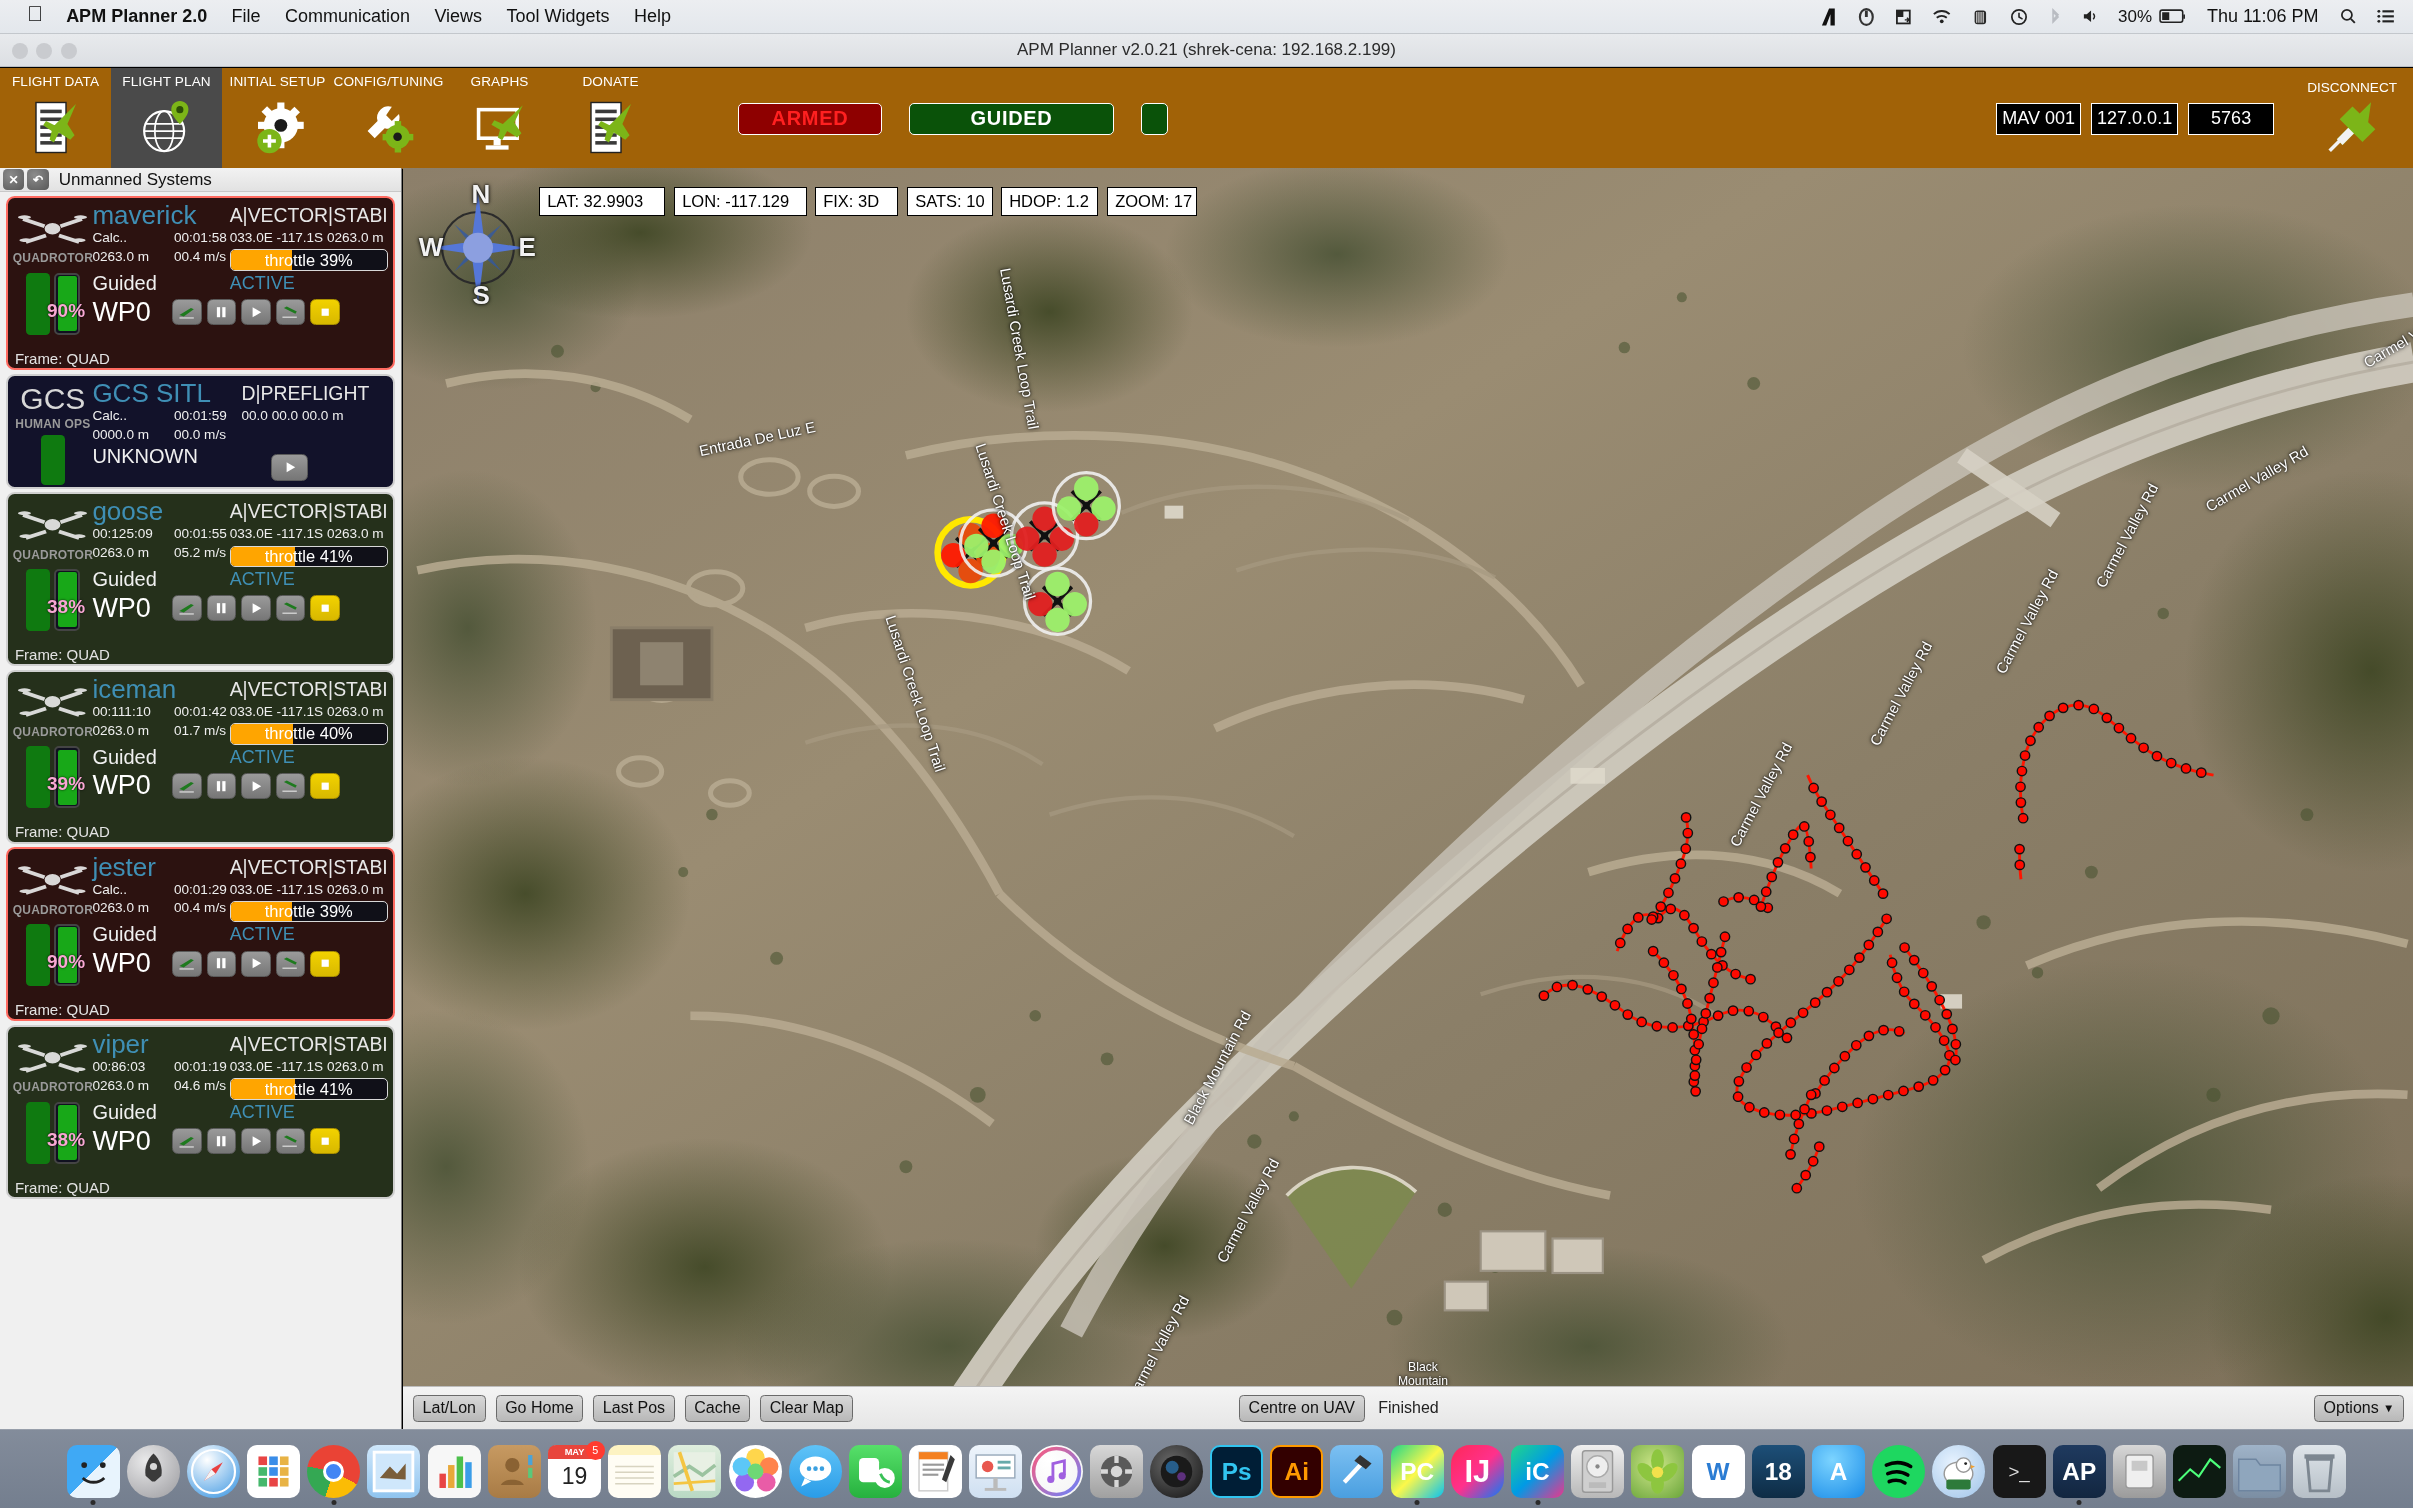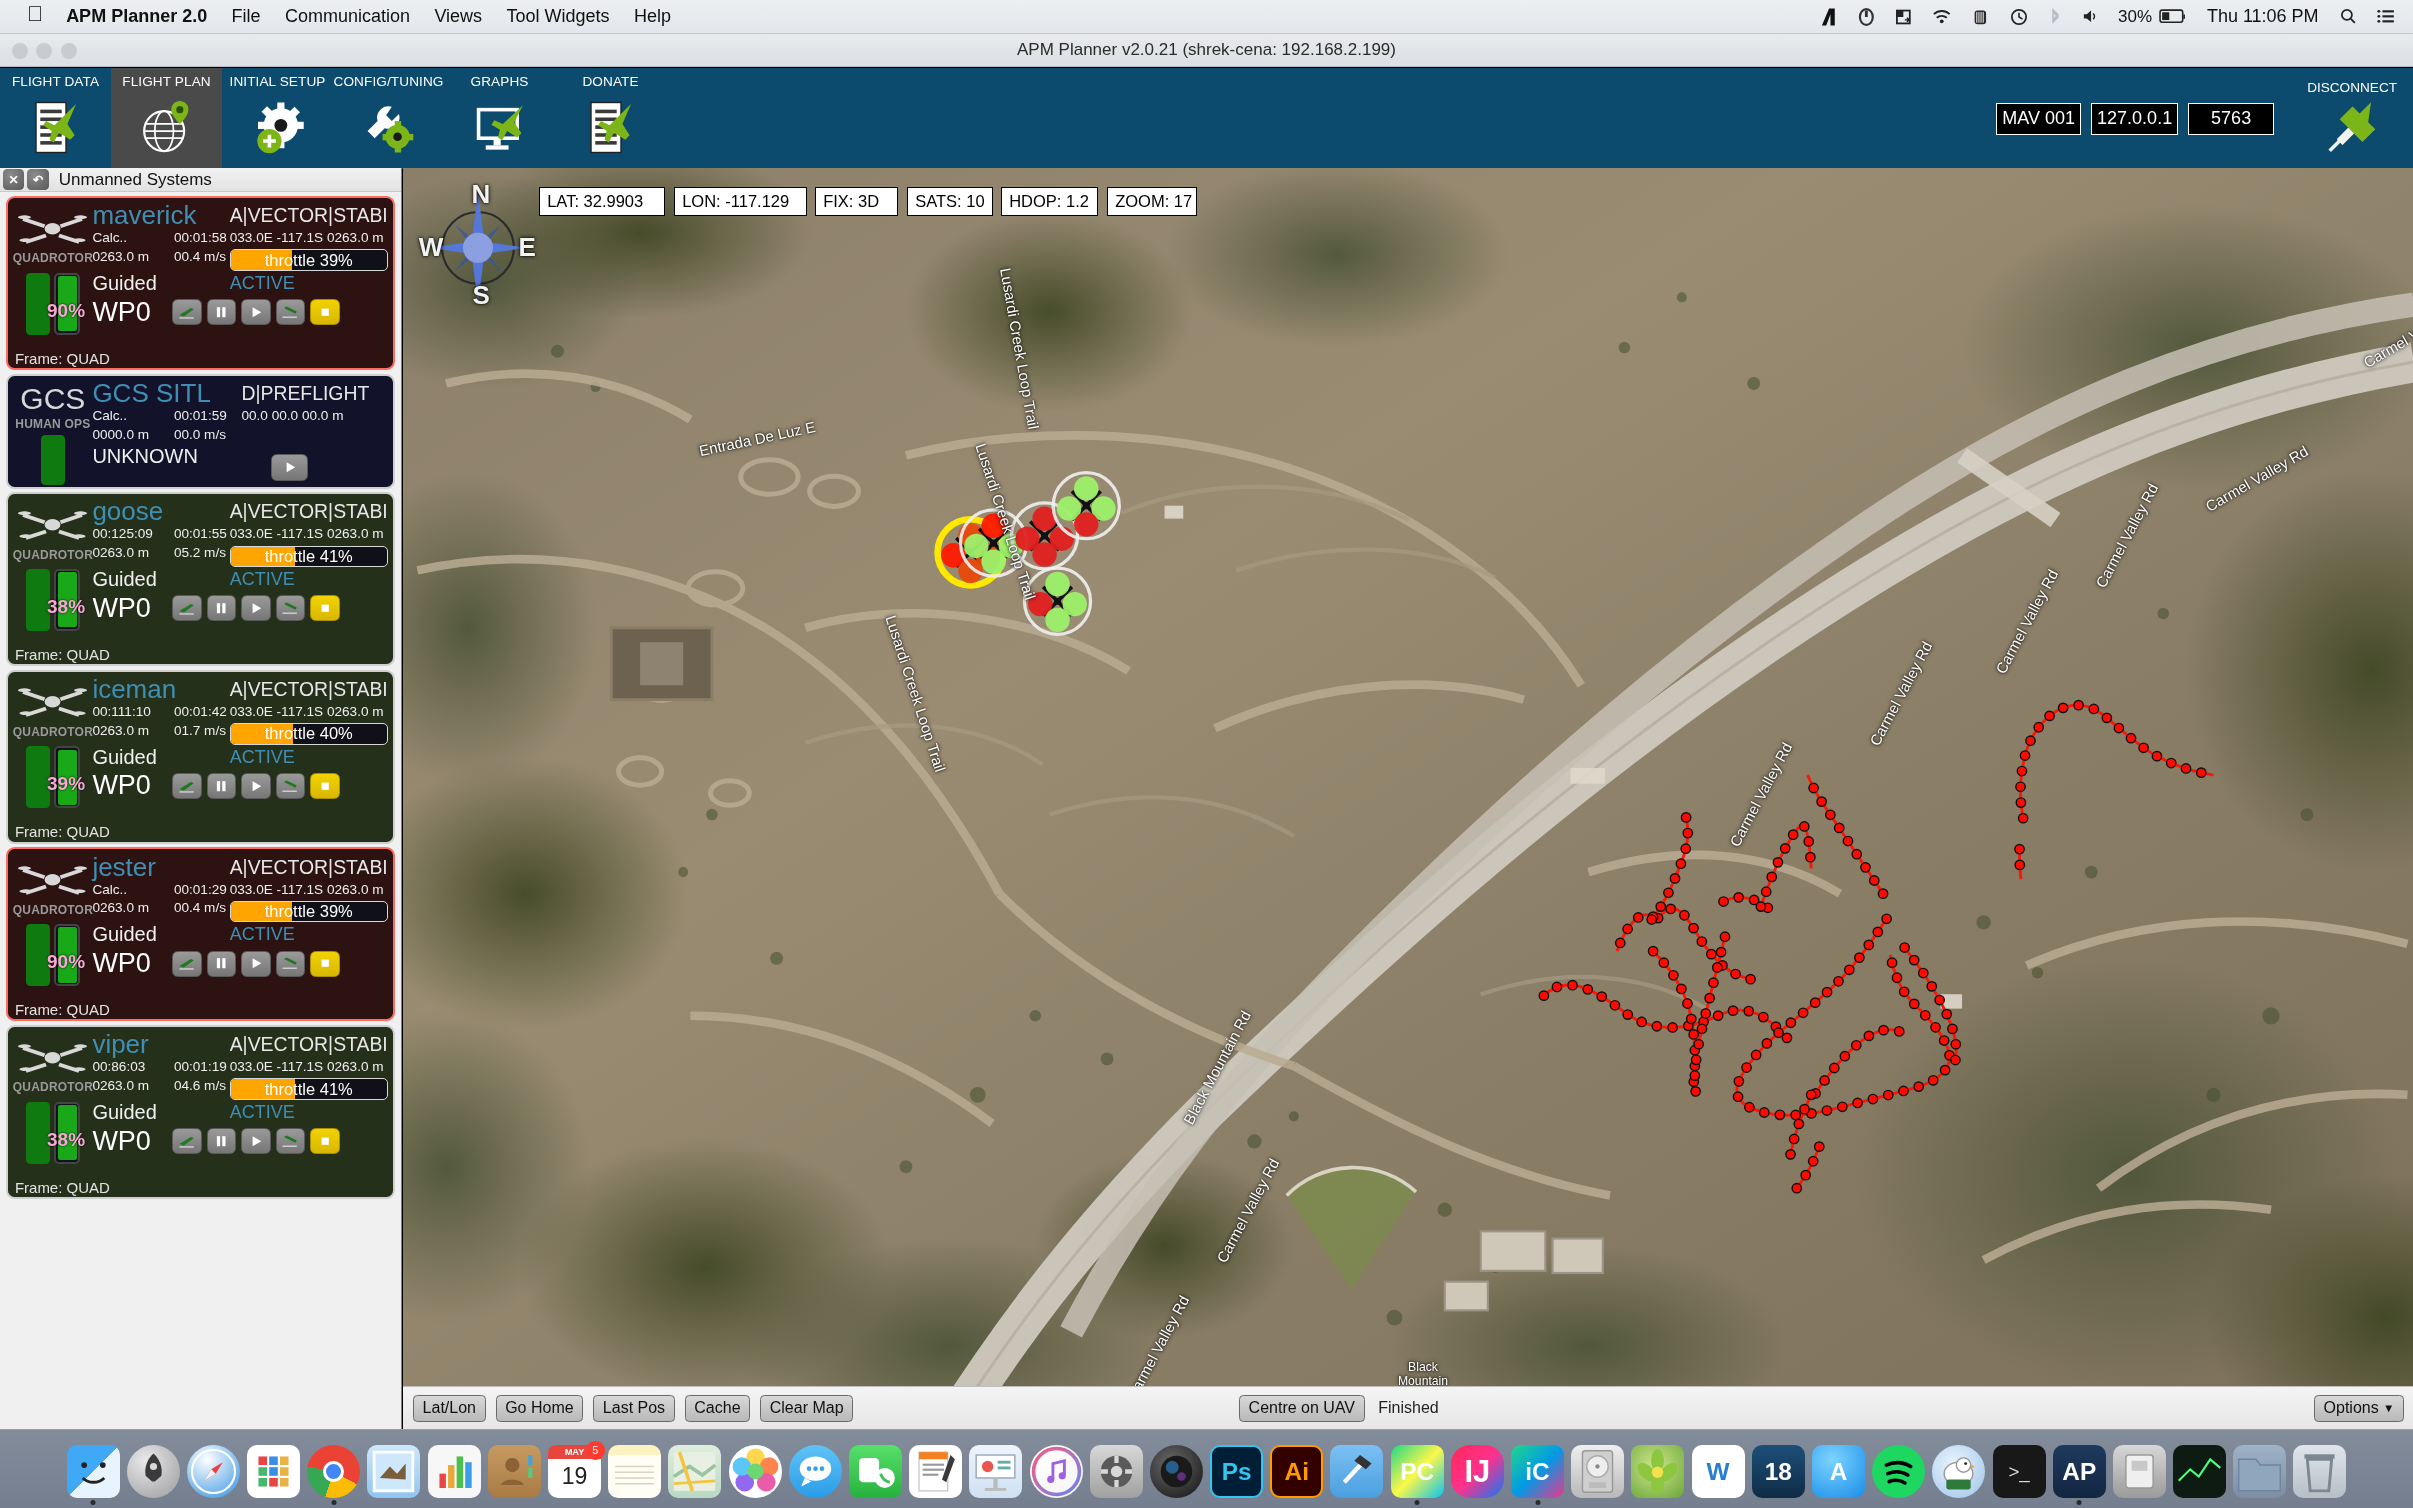--- a/index.html
+++ b/index.html
@@ -33,21 +33,21 @@
     border-bottom: 0.7px solid #b9bdc2;
     display: flex; align-items: center; justify-content: center;
     font-size: 17px; color: #2b2b2b;
   }
   #titlebar .traffic { position:absolute; left:11.5px; top:8.6px; display:flex; gap:8.6px; }
   #titlebar .tl { width:16px; height:16px; border-radius:50%; }
 
   
   #apmtoolbar {
     position: absolute; top: 68px; left: 0; width: 2413px; height: 101px;
-    background: #0c4a6e;
+    background: #a16207;
     display: flex; align-items: flex-end;
   }
   .tbtab {
     width: 111px; height: 101px;
     display: flex; flex-direction: column; align-items: center;
     padding-top: 5.7px; cursor: pointer;
   }
   .tbtab.sel { background: #4a4a4a; }
   .tbtab .tblabel {
     color: #ffffff; font-size: 13.6px; letter-spacing: 0.1px; white-space: nowrap;
@@ -373,20 +373,25 @@
             <rect x="20" y="31" width="30" height="5"></rect>
             <rect x="20" y="42" width="30" height="5"></rect>
             <rect x="20" y="53" width="30" height="5"></rect>
             <rect x="20" y="64" width="30" height="5"></rect>
           </g>
         <path d="M70 12 L40 42 L28 36 L24 42 L36 50 L33 62 L39 66 L46 52 L62 62 L68 56 L58 40 Z" fill="#7cb518"></path>
       </svg>
     </div>
   </div>
 
+  <div style="display:flex;align-items:center;height:101px;">
+    <div class="status-btn" id="armedBtn">ARMED</div>
+    <div class="status-btn" id="guidedBtn">GUIDED</div>
+    <div class="status-btn" id="tinyBtn"></div>
+  </div>
 
   <div class="spacer" style="flex:1 1 auto"></div>
 
   <div style="display:flex;align-items:center;height:101px;">
     <div class="mavbox" style="width:85px">MAV 001</div>
     <div class="mavbox" style="width:87px">127.0.0.1</div>
     <div class="mavbox" style="width:86px">5763</div>
     <div id="disconnect">
       <div class="dlabel">DISCONNECT</div>
       <span>

